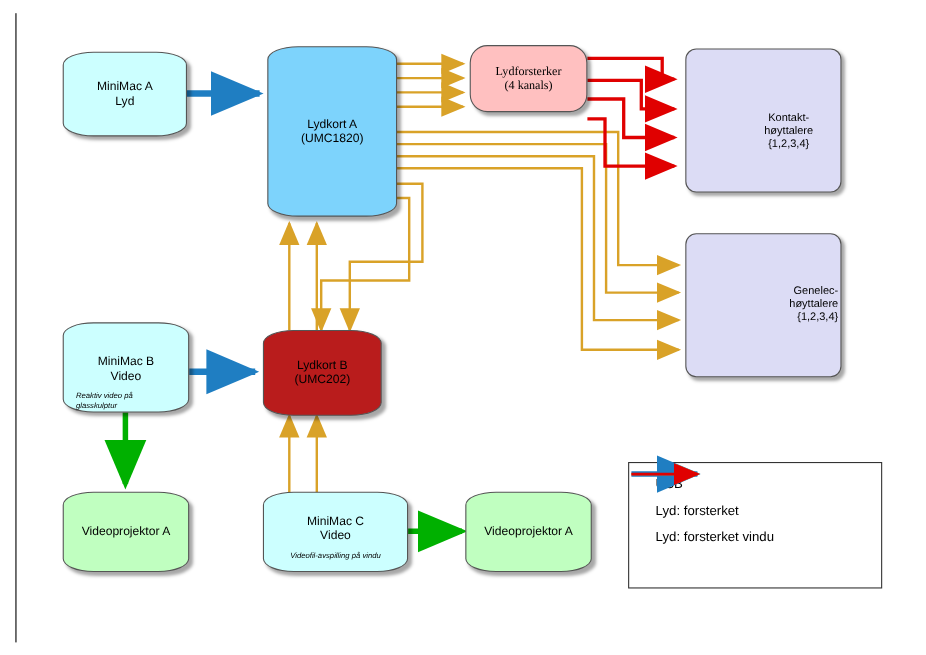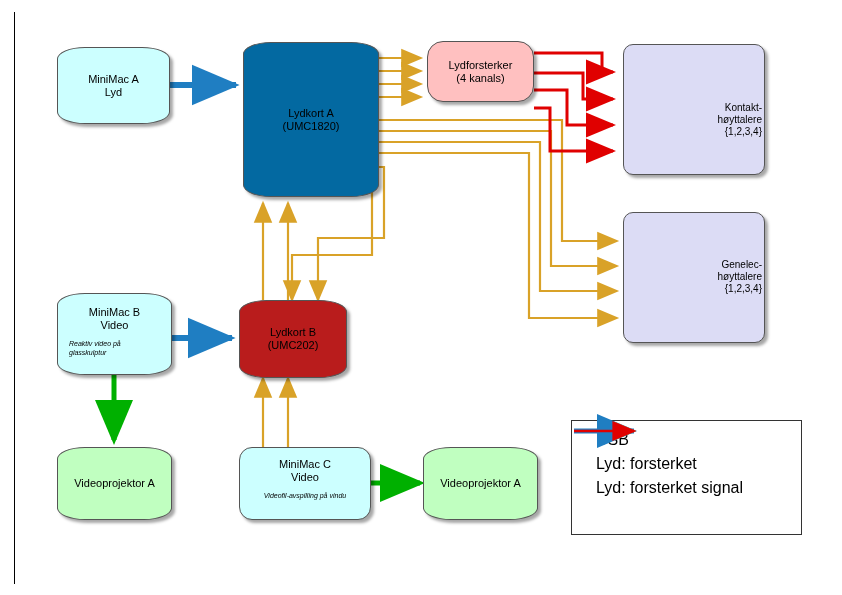--- a/index.html
+++ b/index.html
@@ -7,25 +7,25 @@
        font-family:"Liberation Sans","DejaVu Sans",sans-serif;}
   #stage{position:absolute;left:0;top:0;width:842px;height:595px;}
   svg{position:absolute;left:0;top:0;width:842px;height:595px;overflow:visible;}
   .node{position:absolute;box-sizing:border-box;display:flex;flex-direction:column;
         align-items:center;justify-content:center;text-align:center;
         border:1px solid #555555;color:#000000;}
   .node .title{font-size:11px;line-height:13px;white-space:pre-line;}
   .node .sub{font-size:7px;font-style:italic;line-height:9px;margin-top:7px;
              white-space:pre-line;}
   .cyl{border-radius:28px/12px;}
-  .rnd{border-radius:10px;}
+  .rnd{border-radius:10px;font-family:Liberation Serif, serif;}
   .shadow{box-shadow:3px 3px 3px rgba(0,0,0,.35);}
   .legend{position:absolute;background:#ffffff;border:1px solid #333333;}
   .legend-row{display:flex;align-items:center;height:24px;}
-  .legend-label{font-size:16px;color:#000;margin-left:14px;white-space:nowrap;}
+  .legend-label{font-size:12px;color:#000;margin-left:14px;white-space:nowrap;}
   .pagerule{position:absolute;left:14px;top:12px;width:0;height:572px;
             border-left:1px solid #000000;}
 </style>
 </head>
 <body>
 
 <div id="stage">
 
   <div class="pagerule"></div>
 
@@ -110,40 +110,40 @@
       <ellipse cx="696" cy="270" rx="34" ry="36"></ellipse>
       <ellipse cx="713" cy="279" rx="34" ry="36"></ellipse>
     </g>
   </svg>
 
   <div class="node cyl shadow" style="left:57px;top:47px;width:113px;height:77px;background:#ccffff;">
     <div class="title">MiniMac A
 Lyd</div>
   </div>
 
-  <div class="node cyl shadow" style="left:243px;top:42px;width:136px;height:155px;background:#0369a1;">
+  <div class="node cyl shadow" style="left:243px;top:42px;width:118px;height:155px;background:#7dd3fc;">
     <div class="title">Lydkort A
 (UMC1820)</div>
   </div>
 
   <div class="node rnd shadow" style="left:427px;top:41px;width:107px;height:61px;background:#ffc0c0;
               border-radius:16px;">
     <div class="title">Lydforsterker
 (4 kanals)</div>
   </div>
 
   <div class="node rnd shadow" style="left:623px;top:44px;width:142px;height:131px;background:#dcdcf5;
               border:1px solid #555555;"></div>
-  <div style="position:absolute;left:672px;top:102px;width:90px;text-align:right;
+  <div style="position:absolute;left:672px;top:102px;width:90px;text-align:center;
               font-size:10px;line-height:12px;white-space:pre-line;color:#000;">Kontakt-
 høyttalere
 {1,2,3,4}</div>
 
   <div class="node cyl shadow" style="left:57px;top:293px;width:115px;height:82px;background:#ccffff;
-              justify-content:flex-start;padding-top:12px;">
+              justify-content:flex-end;padding-top:12px;">
     <div class="title">MiniMac B
 Video</div>
     <div class="sub" style="align-self:flex-start;margin-left:11px;text-align:left;">Reaktiv video på
 glasskulptur</div>
   </div>
 
   <div class="node cyl shadow" style="left:239px;top:300px;width:108px;height:78px;background:#b91c1c;">
     <div class="title">Lydkort B
 (UMC202)</div>
   </div>
@@ -153,21 +153,21 @@
   <div style="position:absolute;left:672px;top:259px;width:90px;text-align:right;
               font-size:10px;line-height:12px;white-space:pre-line;color:#000;">Genelec-
 høyttalere
 {1,2,3,4}</div>
 
   <div class="node cyl shadow" style="left:57px;top:447px;width:115px;height:73px;background:#c0ffc0;">
     <div class="title">Videoprojektor A</div>
   </div>
 
   <div class="node cyl shadow" style="left:239px;top:447px;width:132px;height:73px;background:#ccffff;
-              justify-content:flex-start;padding-top:10px;border-radius:13px;">
+              justify-content:center;padding-top:10px;">
     <div class="title">MiniMac C
 Video</div>
     <div class="sub">Videofil-avspilling på vindu</div>
   </div>
 
   <div class="node cyl shadow" style="left:423px;top:447px;width:115px;height:73px;background:#c0ffc0;">
     <div class="title">Videoprojektor A</div>
   </div>
 
   <div class="legend" style="left:571px;top:420px;width:229px;height:113px;">
@@ -181,18 +181,18 @@
       <div class="legend-row">
         <svg width="78" height="20">
           <path d="M2,10 L62,10" stroke="#d9a228" stroke-width="2.2" fill="none" marker-end="url(#ar-aud)"></path>
         </svg>
         <span class="legend-label">Lyd: forsterket</span>
       </div>
       <div class="legend-row">
         <svg width="78" height="20">
           <path d="M2,10 L62,10" stroke="#e00000" stroke-width="2.4" fill="none" marker-end="url(#ar-amp)"></path>
         </svg>
-        <span class="legend-label">Lyd: forsterket signal</span>
+        <span class="legend-label">Lyd: forsterket vindu</span>
       </div>
     </div>
   </div>
 
 </div>
 
 </body></html>

